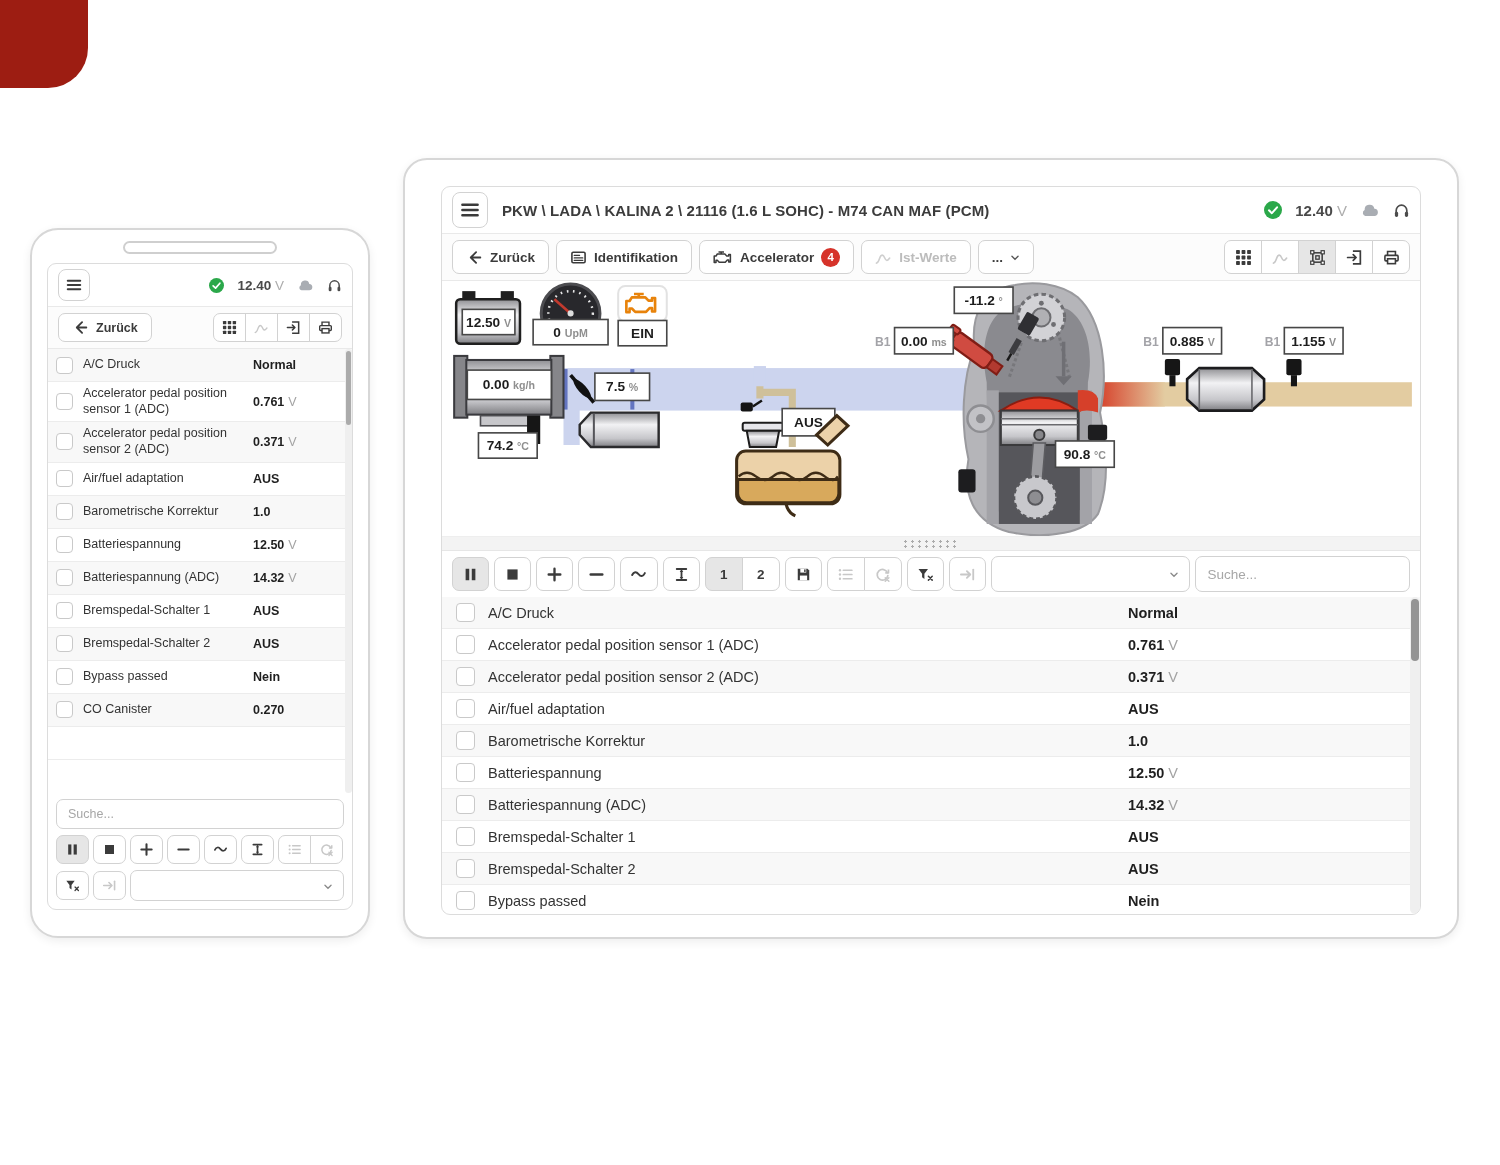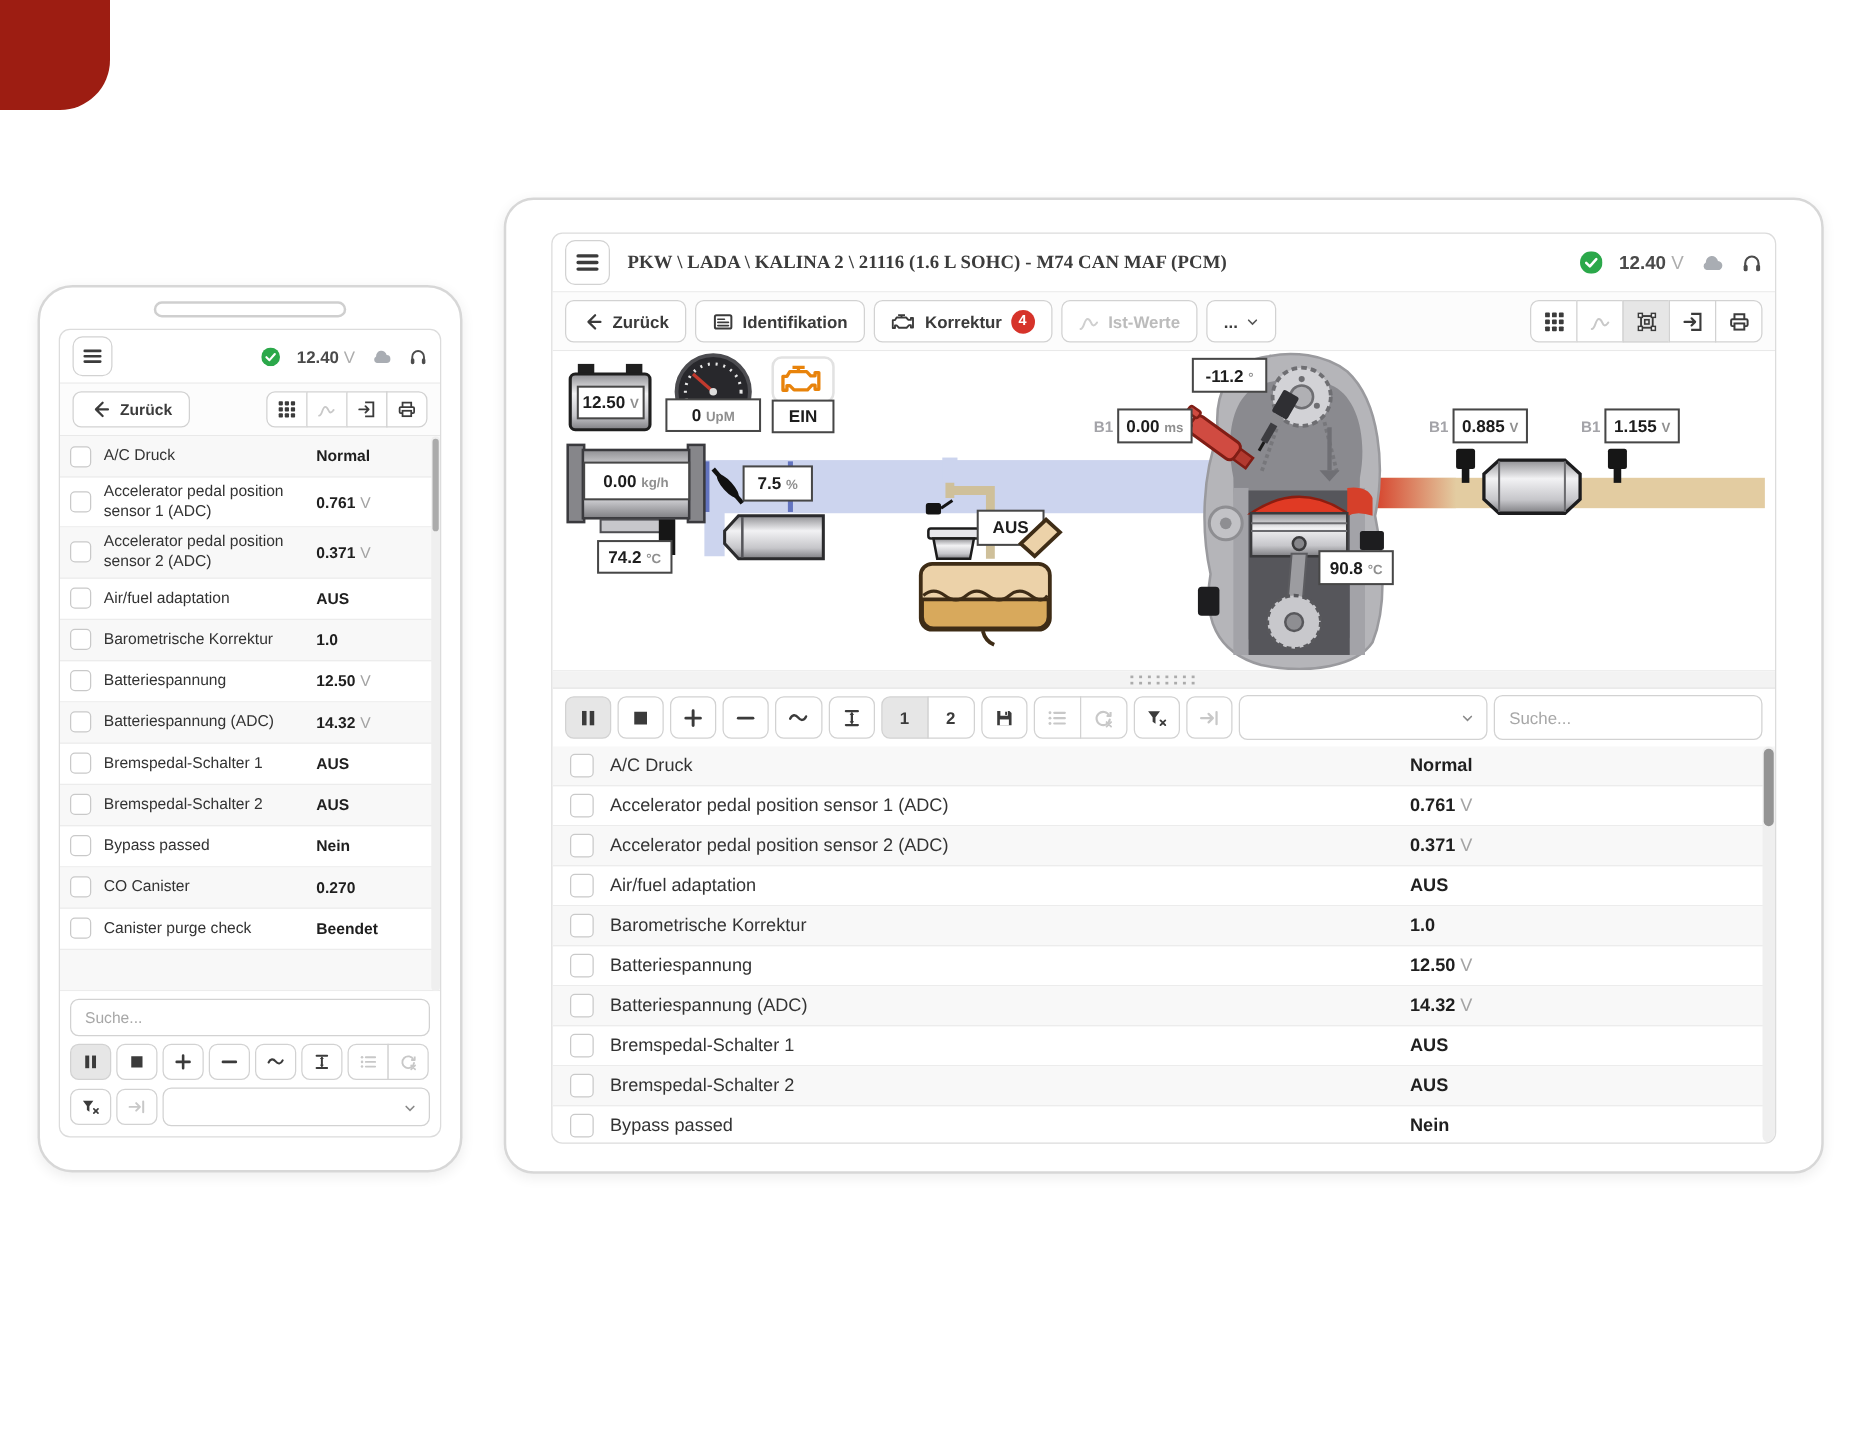--- a/index.html
+++ b/index.html
@@ -14,21 +14,21 @@
   .phone-app{left:15px;right:15px;top:33px;bottom:26px;}
   .tablet-app{left:36px;right:36px;top:26px;bottom:22px;}
   
   .hdr{display:flex;align-items:center;padding:5px 10px;border-bottom:1px solid #e9e9e9;flex:0 0 auto;}
   .burger{width:36px;height:36px;border:1px solid #d2d2d2;border-radius:8px;background:#fff;display:flex;align-items:center;justify-content:center;color:#3b3b3b;}
   .phone-app .burger{width:32px;height:32px;}
   .status{margin-left:auto;display:flex;align-items:center;gap:13px;}
   .volt{font-size:15px;color:#4a4a4a;font-weight:600;}
   .volt .u{color:#adadad;font-weight:400;}
   .phone-app .volt{font-size:13.5px;}
-  .title{font-size:15px;font-weight:600;color:#3c3c3c;margin-left:14px;letter-spacing:.1px;font-family:Liberation Serif, serif;}
+  .title{font-size:15px;font-weight:600;color:#3c3c3c;margin-left:14px;letter-spacing:.1px;}
   .tbar{display:flex;align-items:center;gap:7px;padding:6px 10px;border-bottom:1px solid #e9e9e9;background:#fcfcfc;flex:0 0 auto;}
   .btn{display:inline-flex;align-items:center;gap:7px;height:34px;padding:0 13px;border:1px solid #d2d2d2;border-radius:7px;background:#fff;font-size:13.5px;color:#3b3b3b;font-weight:600;white-space:nowrap;}
   .phone-app .btn{height:29px;font-size:12.5px;}
   .btn.disabled{color:#bcbcbc;}
   .btn.disabled svg{color:#cfcfcf;}
   .badge{background:#d6332a;color:#fff;border-radius:50%;width:19px;height:19px;display:flex;align-items:center;justify-content:center;font-size:11.5px;font-weight:700;}
   .igroup{display:inline-flex;margin-left:auto;}
   .igroup .ibtn{border-radius:0;margin-left:-1px;}
   .igroup .ibtn:first-child{border-radius:7px 0 0 7px;margin-left:0;}
   .igroup .ibtn:last-child{border-radius:0 7px 7px 0;}
@@ -320,25 +320,20 @@
     <span class="cb"></span>
     <span class="rname">Bypass passed</span>
     <span class="rval"><b style="font-weight:600">Nein</b><i></i></span>
   </div>
             <div class="trow">
     <span class="cb"></span>
     <span class="rname">CO Canister</span>
     <span class="rval"><b style="font-weight:600">0.270</b><i></i></span>
   </div>
             <div class="trow">
-    <span class="cb"></span>
-    <span class="rname">Canister purge check</span>
-    <span class="rval"><b style="font-weight:600">Beendet</b><i></i></span>
-  </div>
-            <div class="trow">
     
     
     
   </div>
           </div>
         <div class="vscroll">
             <div class="vthumb"></div>
           </div>
       </div>
       <div class="pbottom">
@@ -440,21 +435,21 @@
         <button class="btn">
             <svg viewBox="0 0 16 16">
               <use href="#ic-card"></use>
             </svg>
             <span>Identifikation</span>
           </button>
         <button class="btn">
             <svg viewBox="0 0 20 14" style="width:20px">
               <use href="#ic-engine"></use>
             </svg>
-            <span>Korrektur</span>
+            <span>Accelerator</span>
             <span class="badge">4</span>
           </button>
         <button class="btn disabled">
             <svg viewBox="0 0 18 14">
               <use href="#ic-curve"></use>
             </svg>
             <span>Ist-Werte</span>
           </button>
         <button class="btn">
             <span>...</span>

